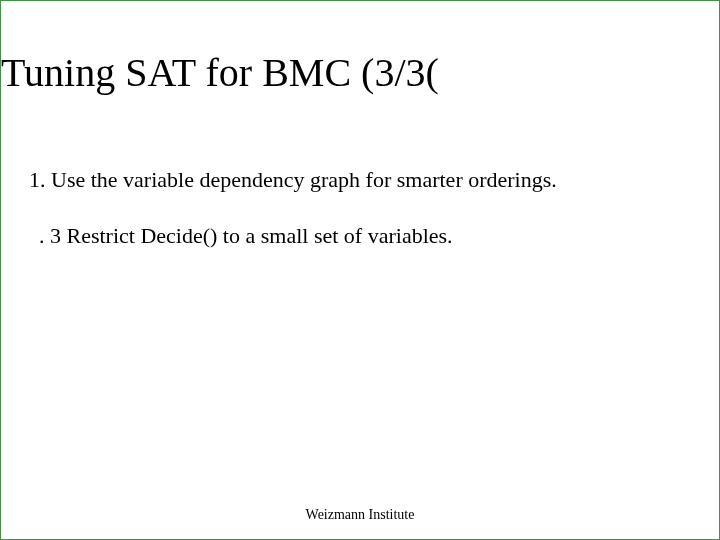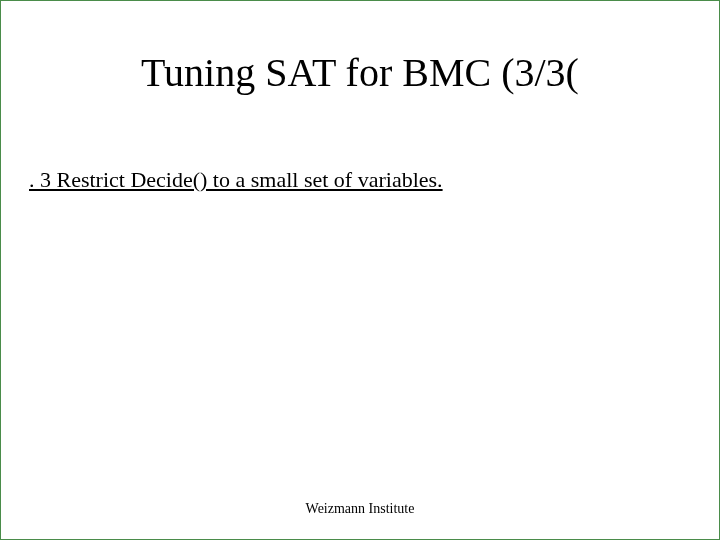--- a/index.html
+++ b/index.html
@@ -14,60 +14,61 @@
   .slide {
     box-sizing: border-box;
     width: 720px;
     height: 540px;
     border: 1px solid #4a8c4a;
     position: relative;
     padding: 0;
   }
   .title {
     font-size: 40px;
-    text-align: center;
+    text-align: left;
     margin-top: 48px;
     margin-bottom: 0;
     font-weight: normal;
   }
   .body {
     margin-top: 70px;
     padding: 0 20px 0 28px;
     font-size: 22px;
     line-height: 1.25;
   }
   .item {
     margin-bottom: 28px;
     white-space: normal;
   }
   .item3 {
-    text-decoration: underline;
     display: inline-block;
+    margin-left: 10px;
   }
   .phi {
     font-style: italic;
     font-family: "Times New Roman", Times, serif;
   }
   .footer {
     position: absolute;
-    bottom: 22px;
+    bottom: 16px;
     width: 100%;
     text-align: center;
     font-size: 14px;
   }
 </style>
 </head>
 <body>
 
 <div class="slide">
 
   <div class="title">Tuning SAT for BMC (3/3(</div>
 
   <div class="body">
 
+    <div class="item">1. Use the variable dependency graph for smarter orderings.</div>
 
 
     <div>
       <span class="item3">. 3 Restrict Decide() to a small set of variables.</span>
     </div>
 
   </div>
 
   <div class="footer">Weizmann Institute</div>
 

